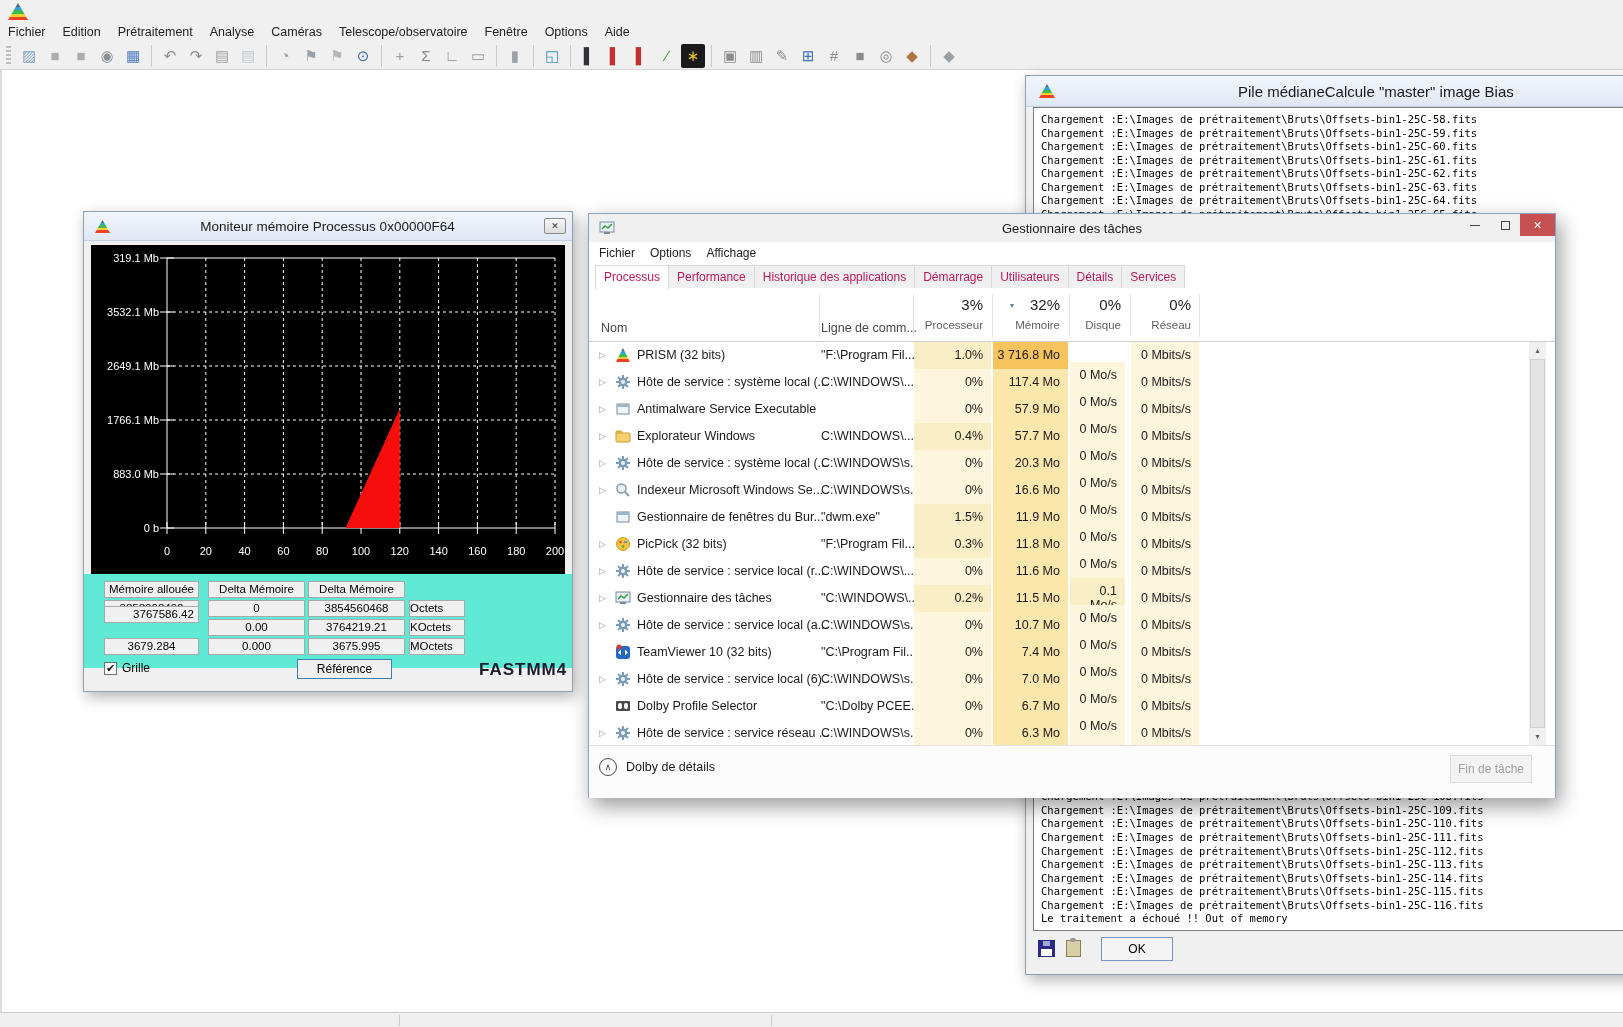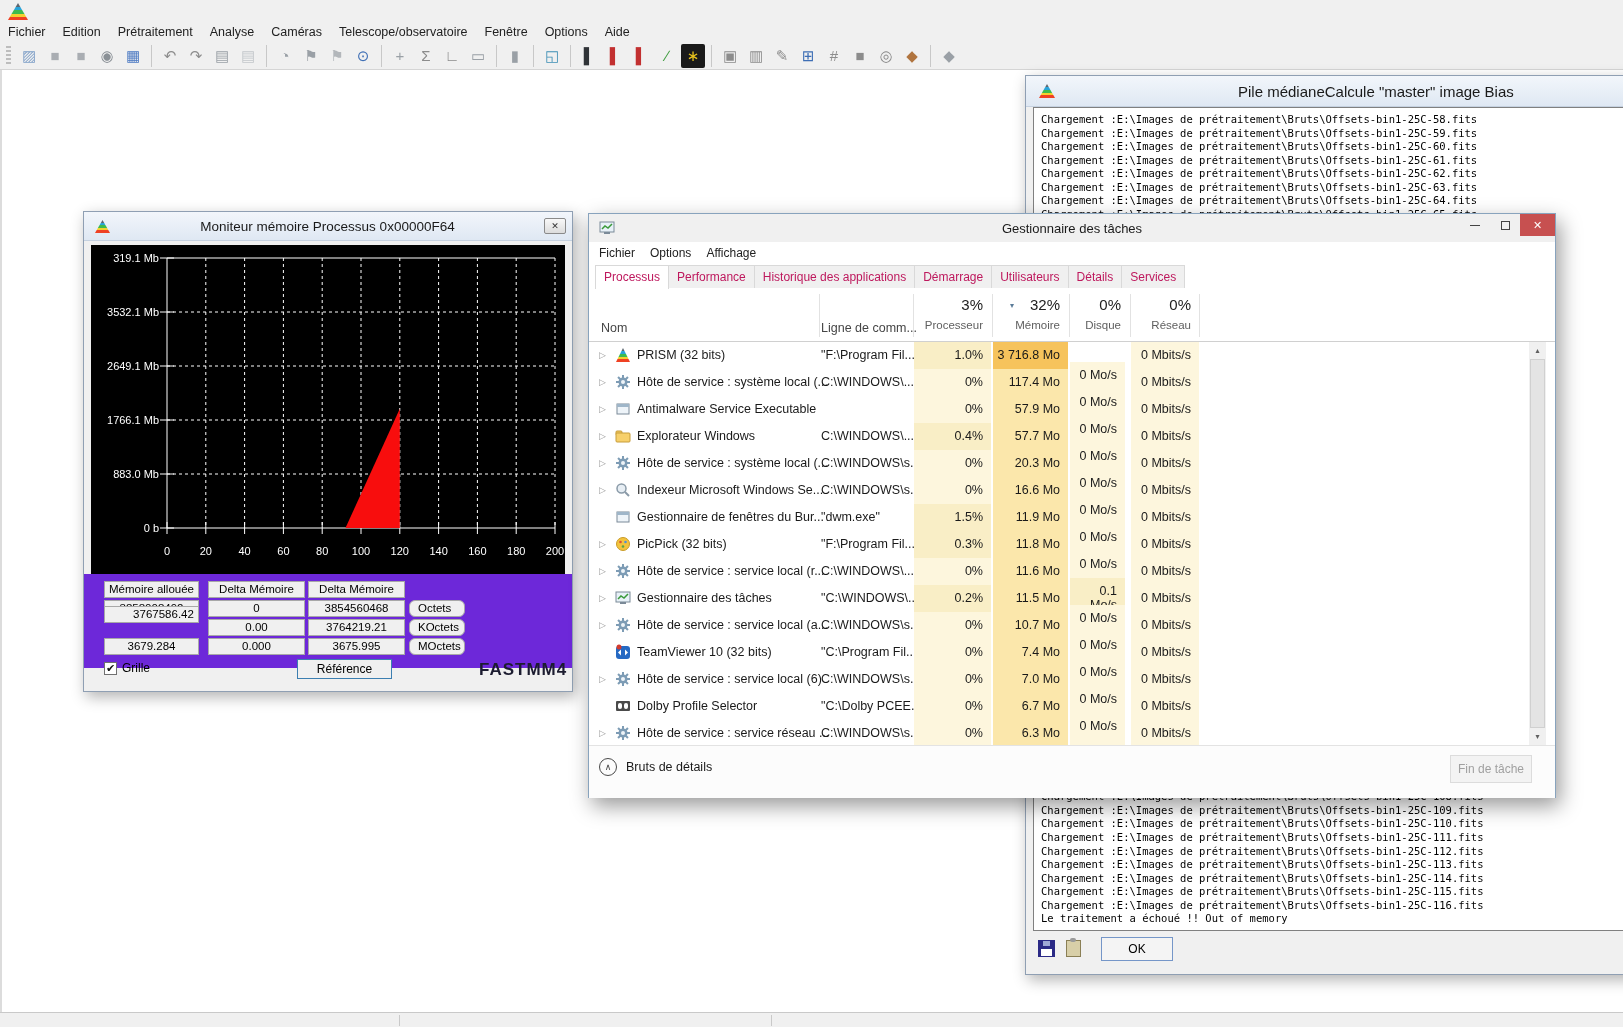--- a/index.html
+++ b/index.html
@@ -54,24 +54,24 @@
   #ok-button { position:absolute; left:75px; top:1px; width:72px; height:24px;
     background:#f4f4f4; border:1px solid #7596c8; font-size:12px; color:#000; text-align:center; line-height:22px; }
 
   
   #memory-window { left:83px; top:211px; width:490px; height:481px; }
   #memory-window .win-titlebar { height:29px; }
   #mem-title { flex:1; text-align:center; font-size:13.5px; }
   #mem-close { width:22px; height:16px; margin-right:6px; background:linear-gradient(#f8f8f8,#dcdcdc);
     border:1px solid #8a8a8a; border-radius:2px; font-size:9px; color:#333; text-align:center; line-height:14px; }
   #mem-chart { position:absolute; left:7px; top:33px; width:474px; height:329px; background:#000; }
-  #mem-table { position:absolute; left:0; top:362px; width:488px; height:94px; background:#6d28d9;text-decoration:underline; }
+  #mem-table { position:absolute; left:0; top:362px; width:488px; height:94px; background:#5eead4;text-decoration:underline; }
   .mem-cell { position:absolute; height:17px; background:#f0f0f0; border:1px solid #a8a8a8;
     font-size:11.5px; color:#000; text-align:center; line-height:15px; }
-  .mem-cell.unit { text-align:left; padding-left:8px;border-radius:6px; }
+  .mem-cell.unit { text-align:left; padding-left:0; }
   #grille-box { position:absolute; left:20px; top:450px; width:13px; height:13px; background:#fff;
     border:1px solid #707070; font-size:11px; line-height:11px; text-align:center; color:#111; }
   #grille-label { position:absolute; left:38px; top:449px; font-size:12px; color:#000; }
   #reference-button { position:absolute; left:213px; top:447px; width:95px; height:20px;
     background:#f0f0f0; border:1px solid #3c7fb1; font-size:12px; text-align:center; line-height:18px; color:#000; }
   #fastmm-brand { position:absolute; left:395px; top:448px; font-size:17px; font-weight:bold;
     letter-spacing:1px; color:#1c1c30; }
 
   
   #taskman-window { left:588px; top:213px; width:968px; height:585px; background:#fff;
@@ -672,17 +672,17 @@
       </div>
     </div>
   <div id="tm-scrollbar">
     <div class="sb-arrow" style="top:0">▴</div>
     <div id="sb-thumb"></div>
     <div class="sb-arrow" style="bottom:0">▾</div>
   </div>
   <div id="tm-footer">
     <div id="less-details">
       <span class="circle-up-icon">∧</span>
-      <span id="less-details-label">Bruts de détails</span>
+      <span id="less-details-label">Dolby de détails</span>
     </div>
     <div id="end-task-button">Fin de tâche</div>
   </div>
 </div>
 
 </body></html>

